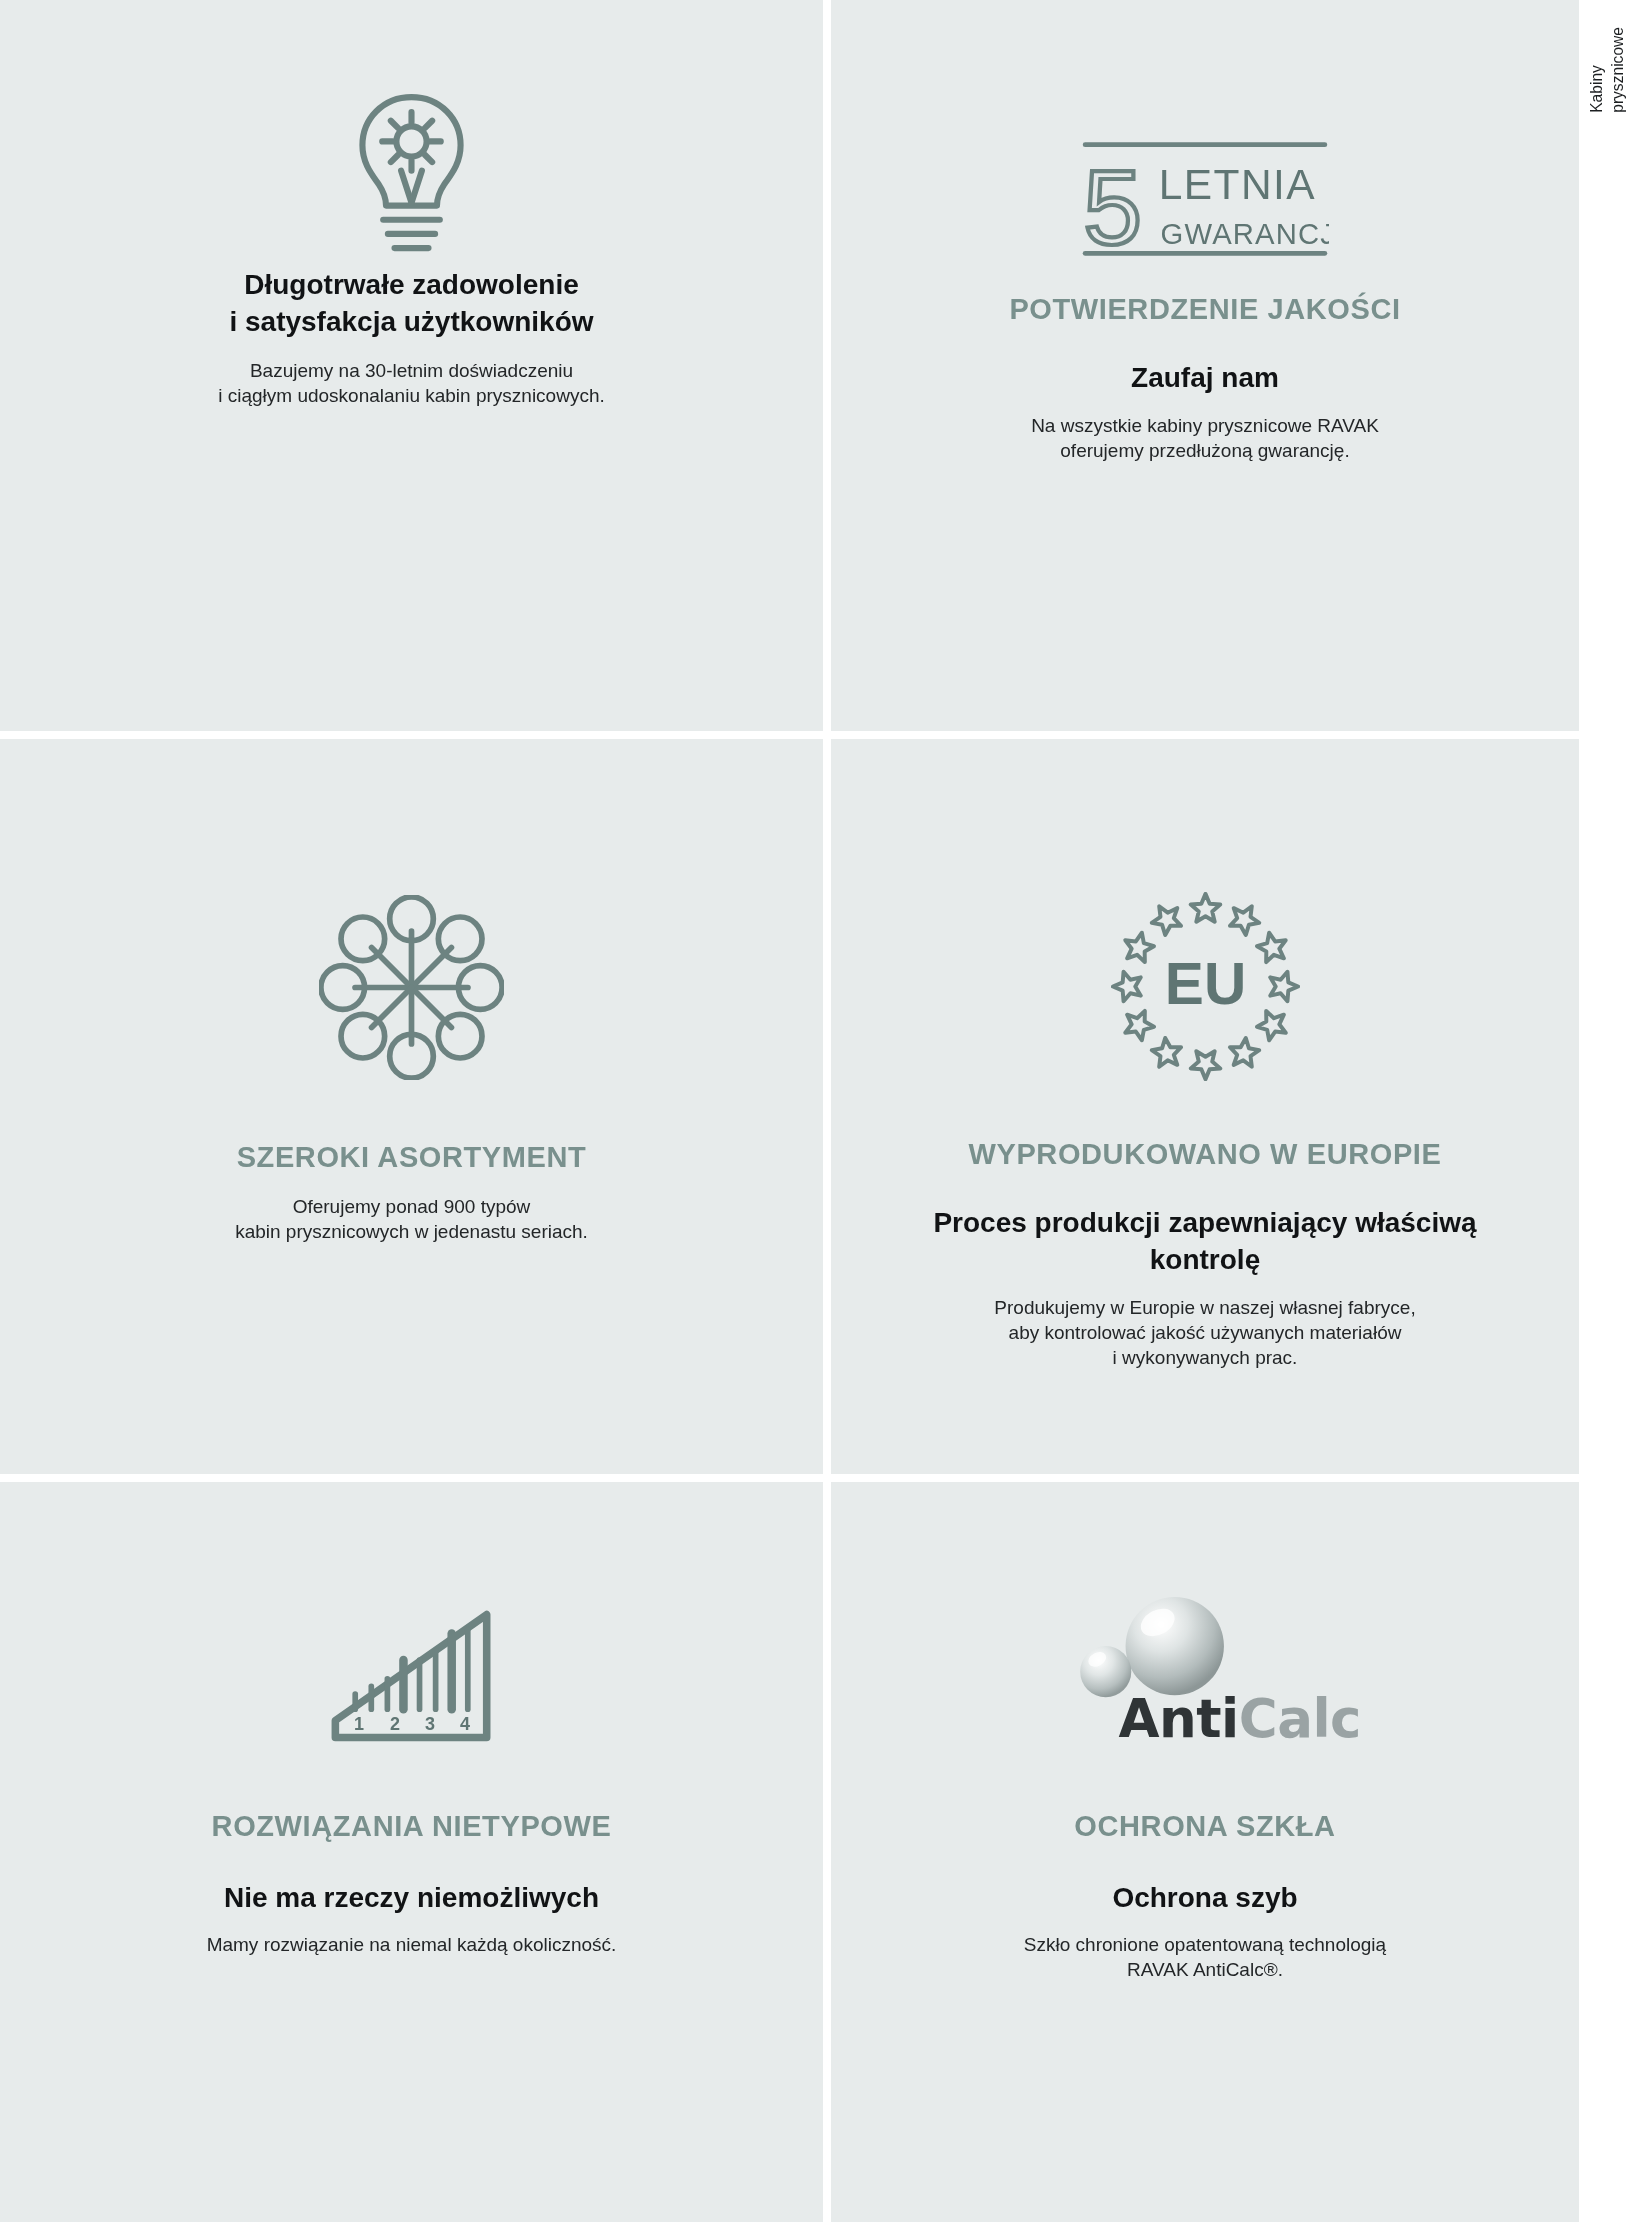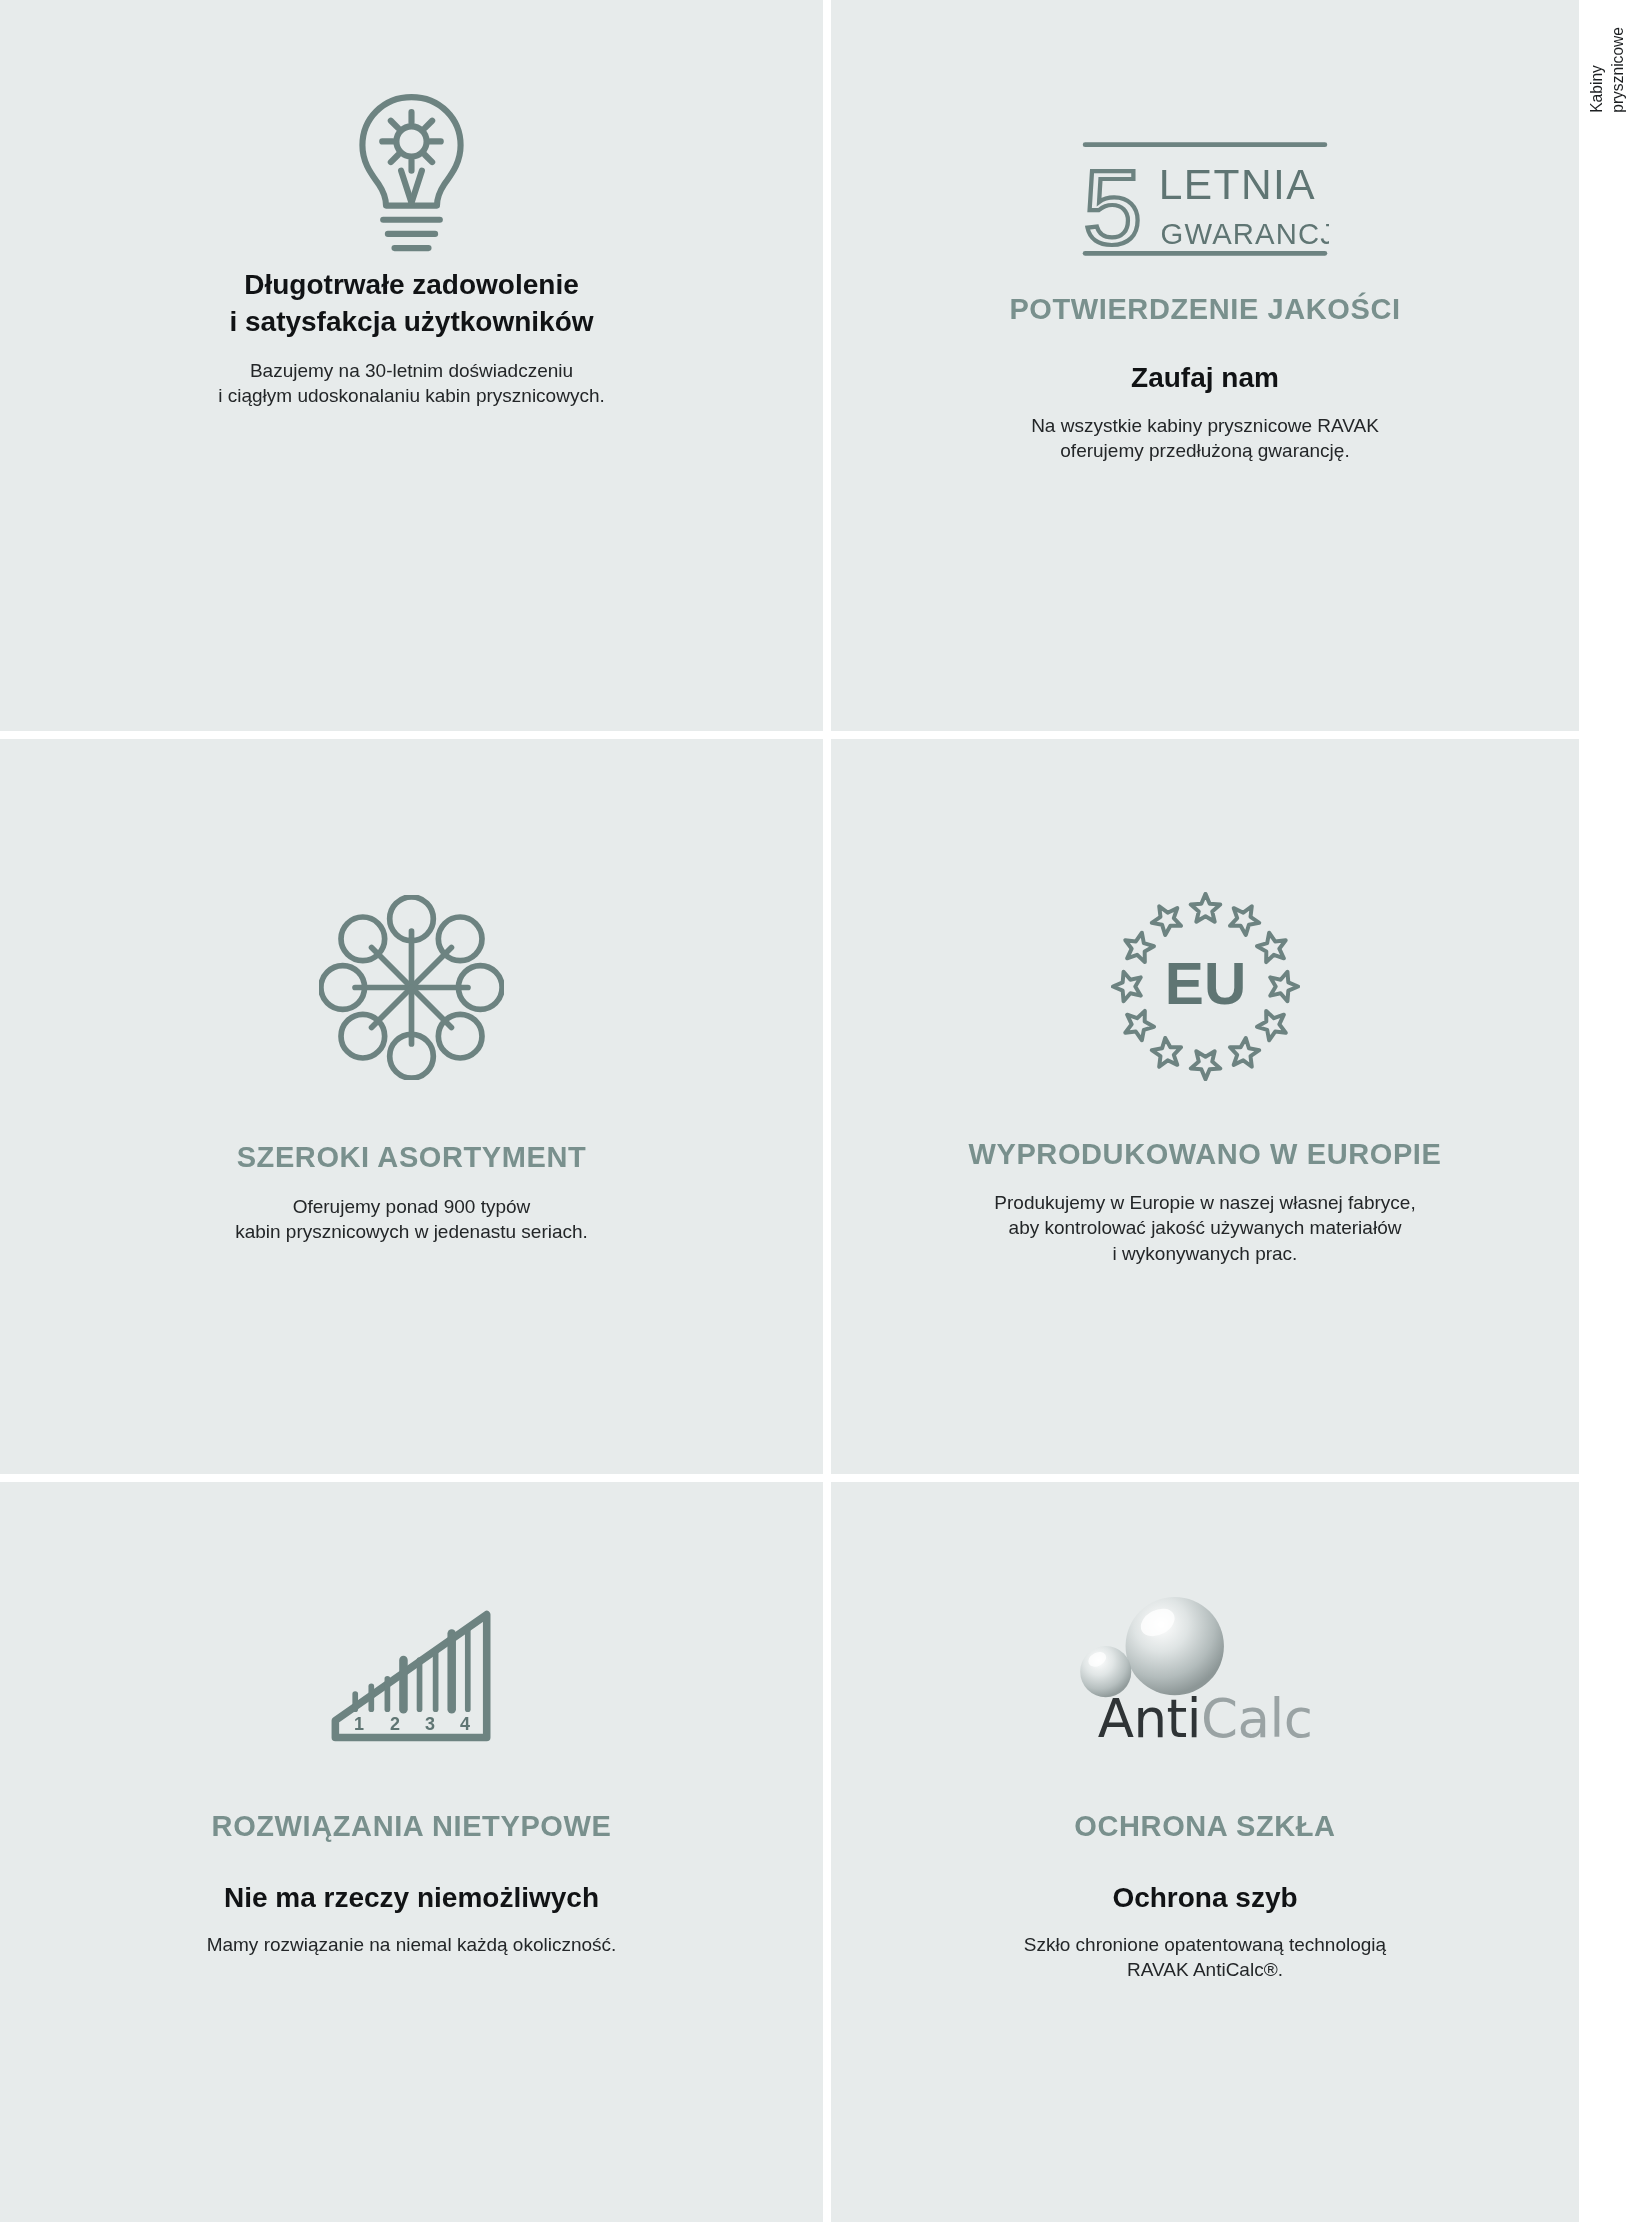--- a/index.html
+++ b/index.html
@@ -145,23 +145,23 @@
   .anticalc {
     position: relative;
     width: 312px;
     height: 156px;
   }
   .ac-text {
     position: absolute;
     left: 0;
     bottom: -1.9px;
     width: 312px;
-    text-align: center;
+    text-align: right;
     font-size: 53px;
-    font-weight: normal;
+    font-weight: bold;
     letter-spacing: -0.5px;
     font-family: "DejaVu Sans", sans-serif;
   }
   .ac-anti { color: #2f3436; }
   .ac-calc { color: #9aa3a4; }
 </style>
 </head>
 <body>
 
 <div class="page">
@@ -284,20 +284,22 @@
               </g>
             <g transform="translate(58.5,28.1) rotate(330)">
                 <path d="M0,-15 L4.41,-4.64 L15.62,-3.71 L7.12,3.55 L9.7,14.5 L0,8.7 L-9.7,14.5 L-7.12,3.55 L-15.62,-3.71 L-4.41,-4.64 Z"></path>
               </g>
           </g>
           <text x="100" y="118" text-anchor="middle" font-family="'Liberation Sans', sans-serif" font-size="62" font-weight="bold" fill="#5f7573">EU</text>
         </svg>
       </div>
       <div class="text-area">
         <div class="head" style="white-space:pre-line">WYPRODUKOWANO W EUROPIE</div>
+        <div class="sub" style="white-space:pre-line">Proces produkcji zapewniający właściwą
+kontrolę</div>
         <div class="body" style="white-space:pre-line">Produkujemy w Europie w naszej własnej fabryce,
 aby kontrolować jakość używanych materiałów
 i wykonywanych prac.</div>
       </div>
     </div>
 
     <div class="panel p5 c1">
       <div class="icon-area">
         <svg width="175" height="140" viewBox="0 0 185 148">
           <path d="M12 138 L12 120 L172 8 L172 138 Z" fill="none" stroke="#6d8381" stroke-width="8" stroke-linejoin="round"></path>

